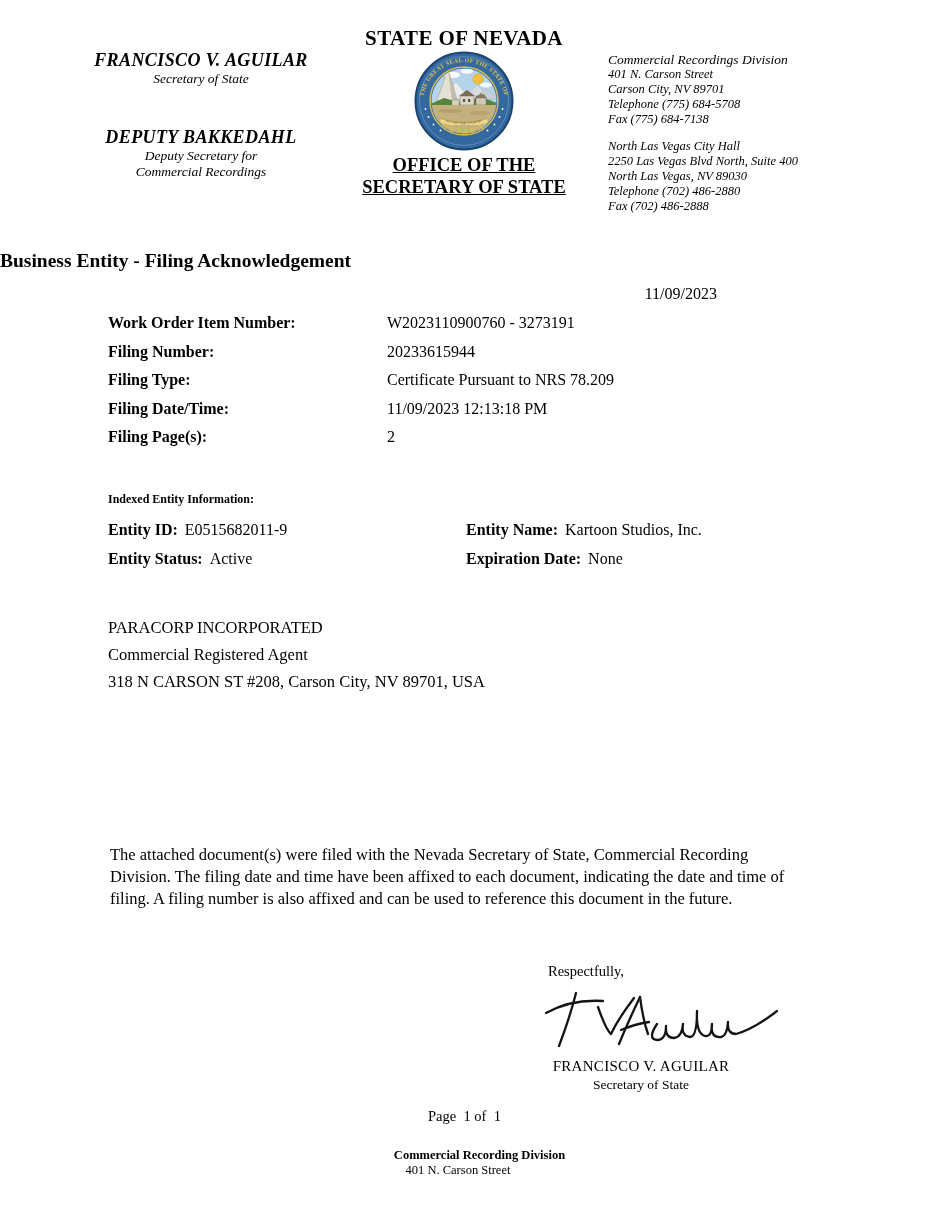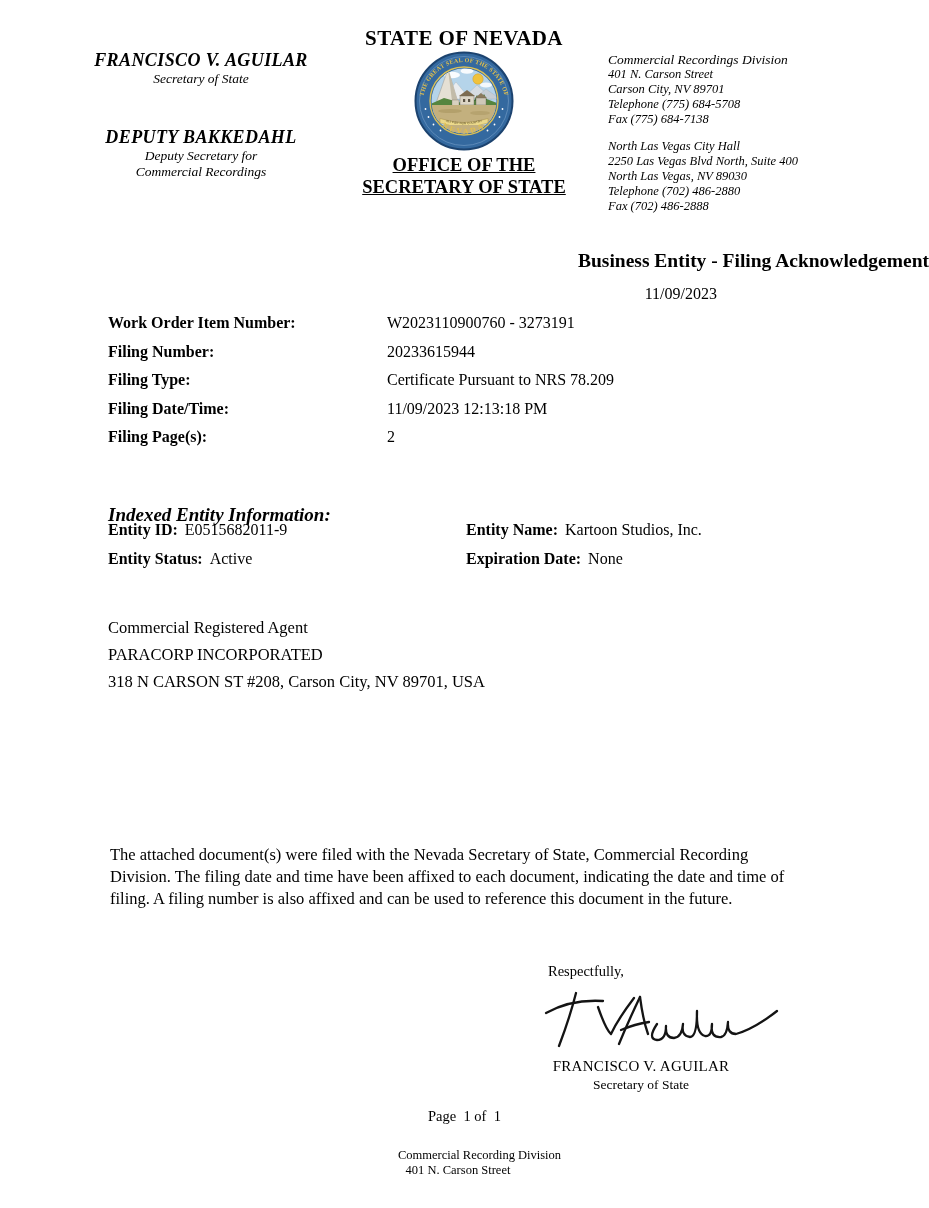--- a/index.html
+++ b/index.html
@@ -22,31 +22,31 @@
   .office-line{font-size:18.5px;font-weight:bold;line-height:22px;}
   #office-lines{margin-top:3px;text-decoration:underline;}
 
   
   #addresses{left:608px;top:52px;width:248px;text-align:left;font-style:italic;}
   .addr-line{font-size:12.5px;line-height:15px;}
   .addr-line.first{font-size:13.5px;}
   #addr-group-2{margin-top:12px;}
 
   
-  #doc-title{left:0;top:250px;width:929px;text-align:right;font-size:19.5px;font-weight:bold;}
+  #doc-title{left:0;top:250px;width:929px;text-align:left;font-size:19.5px;font-weight:bold;}
   #doc-date{left:460px;top:285px;width:257px;text-align:right;font-size:16px;}
 
   
   #filing-details{left:108px;top:314px;width:620px;}
   .detail-row{display:flex;margin-bottom:10.5px;font-size:16px;line-height:18px;}
   .detail-label{font-weight:bold;width:279px;flex:0 0 279px;}
   .detail-value{flex:1;}
 
   
-  #indexed-heading{left:108px;top:504px;font-size:19px;font-weight:bold;font-style:italic;}
+  #indexed-heading{left:108px;top:492px;font-size:12px;font-weight:bold;}
   .entity-row{left:108px;width:720px;font-size:16px;line-height:18px;}
   #entity-row-1{top:521px;}
   #entity-row-2{top:550px;}
   .entity-col-left{position:absolute;left:0;}
   .entity-col-right{position:absolute;left:358px;}
   .entity-label{font-weight:bold;margin-right:7px;}
 
   
   #agent-block{left:108px;top:614px;font-size:16.5px;line-height:27px;}
 
@@ -55,21 +55,21 @@
 
   
   #salutation{left:548px;top:963px;font-size:14.5px;}
   #signature-wrap{left:543px;top:982px;width:240px;height:70px;}
   #signer-name{left:520px;top:1058px;width:242px;text-align:center;font-size:15px;letter-spacing:.3px;}
   #signer-title{left:520px;top:1077px;width:242px;text-align:center;font-size:13.5px;}
 
   
   #page-indicator{left:0;top:1108px;width:929px;text-align:center;font-size:14.5px;white-space:pre;}
   #footer-block{left:0;top:1148px;width:916px;text-align:center;}
-  #footer-division{font-size:12.5px;font-weight:normal;line-height:15px;padding-left:43px;}
+  #footer-division{font-size:12.5px;font-weight:bold;line-height:15px;padding-left:43px;}
   #footer-address{font-size:12.5px;line-height:15px;}
 </style>
 </head>
 <body>
 
 <div class="abs" id="officials">
   <div class="official-name">FRANCISCO V. AGUILAR</div>
   <div class="official-title">Secretary of State</div>
   <div class="official-name" id="deputy-name">DEPUTY BAKKEDAHL</div>
   <div class="official-title">Deputy Secretary for</div>
@@ -214,22 +214,22 @@
 <div class="abs entity-row" id="entity-row-2">
   <span class="entity-col-left">
     <span class="entity-label">Entity Status:</span><span>Active</span>
   </span>
   <span class="entity-col-right">
     <span class="entity-label">Expiration Date:</span><span>None</span>
   </span>
 </div>
 
 <div class="abs" id="agent-block">
+  <div>PARACORP INCORPORATED</div>
   <div>Commercial Registered Agent</div>
-  <div>PARACORP INCORPORATED</div>
   <div>318 N CARSON ST #208, Carson City, NV 89701, USA</div>
 </div>
 
 <div class="abs" id="body-paragraph">The attached document(s) were filed with the Nevada Secretary of  State, Commercial Recording Division. The filing date and time  have been affixed to each document, indicating the date and time of filing. A filing number is also affixed and can be used to reference this document in the future.</div>
 
 <div class="abs" id="salutation">Respectfully,</div>
 
 <div class="abs" id="signature-wrap">
   <svg width="240" height="70" viewBox="0 0 240 70">
     <g fill="none" stroke="#141414" stroke-width="2.3" stroke-linecap="round" stroke-linejoin="round">

